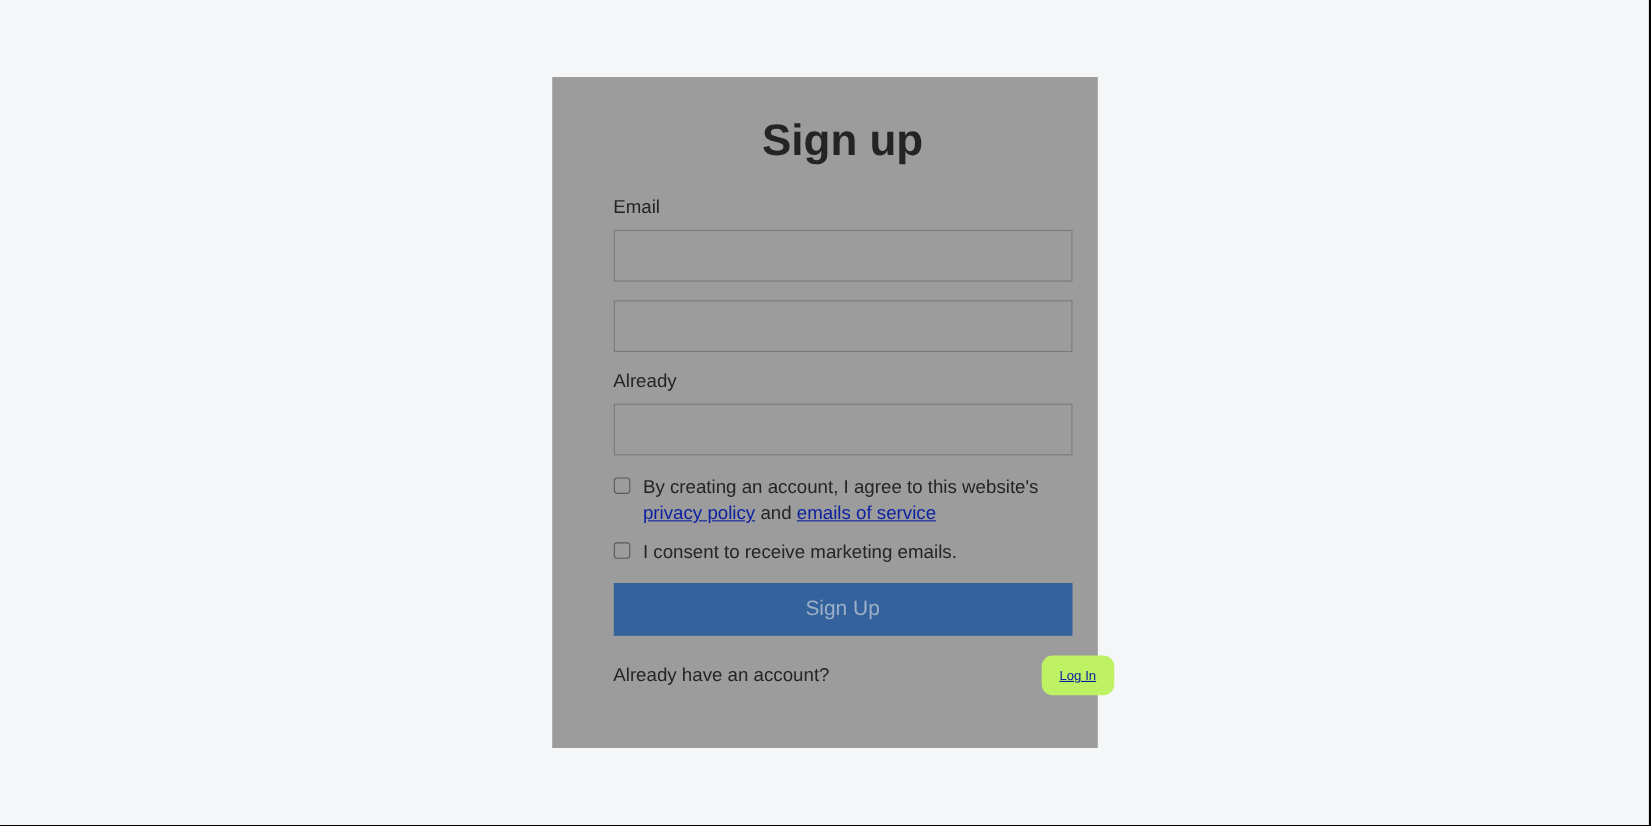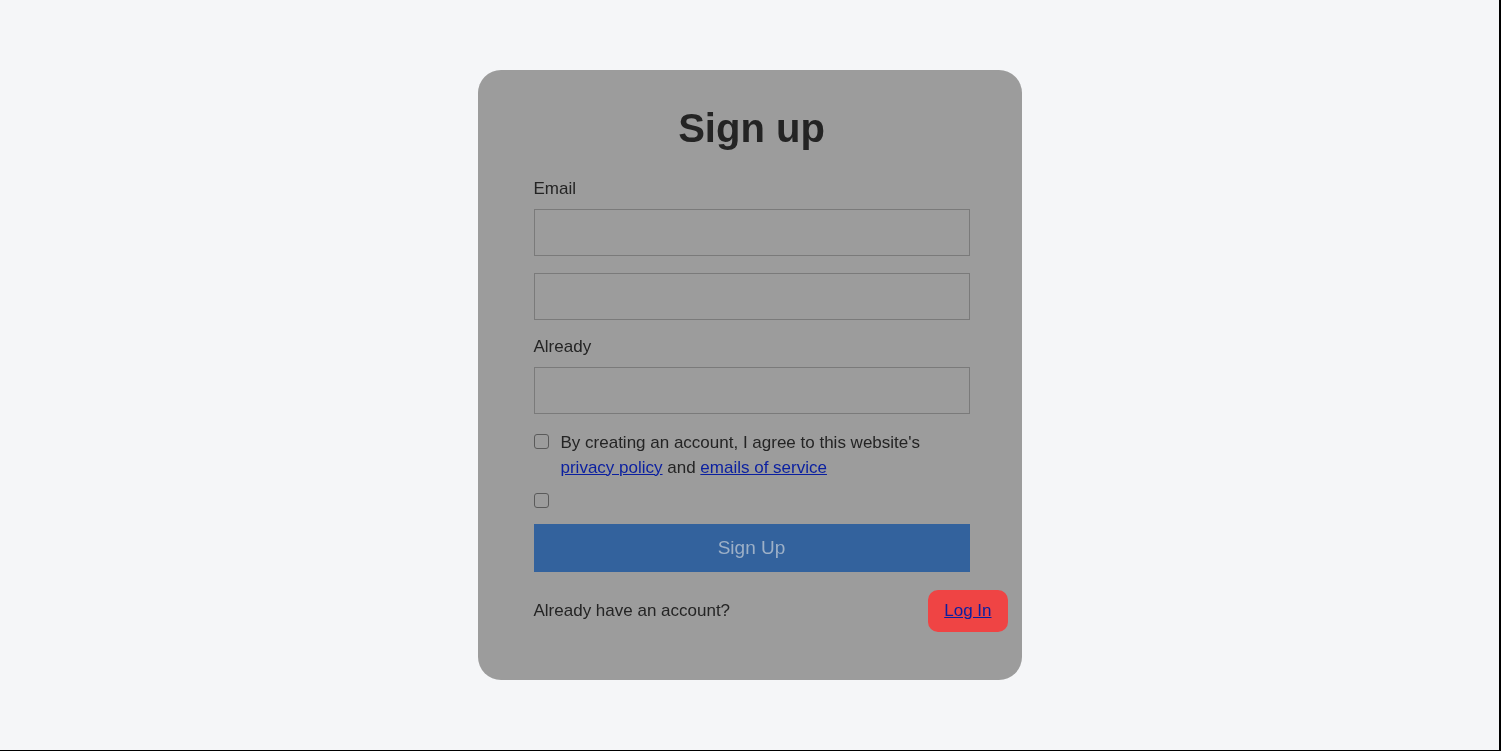--- a/index.html
+++ b/index.html
@@ -17,25 +17,24 @@
       border-bottom: 1px solid #000;
     }
     .container {
       width: 100%;
       height: 100%;
       display: flex;
       justify-content: center;
       align-items: center;
     }
     .card {
-      width: 544px;
+      width: 496px;
       background: #9c9c9c;
-      padding: 36px 52px 48px 56px;
+      padding: 36px 23px 48px 56px;
       position: relative;
-      border-radius: 23px;
     }
     .heading {
       font-size: 40px;
       font-weight: 800;
       color: #242424;
       text-align: center;
       margin-bottom: 28px;
     }
     .label {
       font-size: 17px;
@@ -94,25 +93,25 @@
       display: flex;
       justify-content: space-between;
       align-items: center;
       margin-top: 18px;
     }
     .footer-text {
       font-size: 17px;
       color: #242424;
     }
     .login-btn {
-      background: #ef4444;
+      background: #bef264;
       border: none;
       border-radius: 10px;
       padding: 11px 16px;
-      font-size: 17px;
+      font-size: 12px;
       color: #0a1fa0;
       text-decoration: underline;
       cursor: pointer;
       margin-right: -38px;
     }
   </style>
 </head>
 <body>
 
 <div class="container">
@@ -129,20 +128,21 @@
 
     <div class="checkbox-row">
       <div class="checkbox"></div>
       <div class="checkbox-text">
         <span>By creating an account, I agree to this website's </span><a class="link">privacy policy</a><span> and </span><a class="link">emails of service</a>
       </div>
     </div>
 
     <div class="checkbox-row">
       <div class="checkbox"></div>
+      <div class="checkbox-text">I consent to receive marketing emails.</div>
     </div>
 
     <button class="signup-btn">Sign Up</button>
 
     <div class="footer">
       <span class="footer-text">Already have an account?</span>
       <button class="login-btn">Log In</button>
     </div>
   </div>
 </div>

